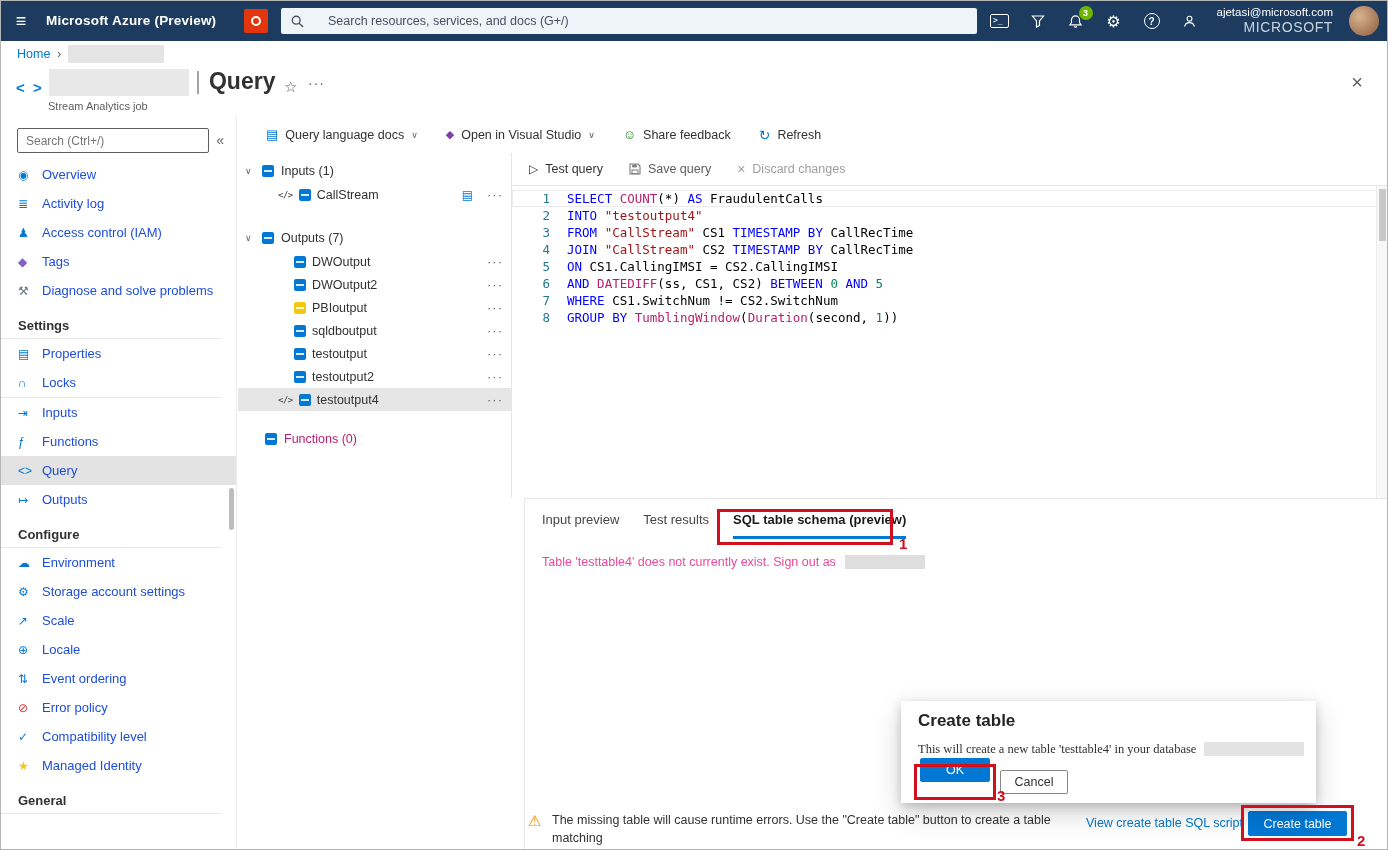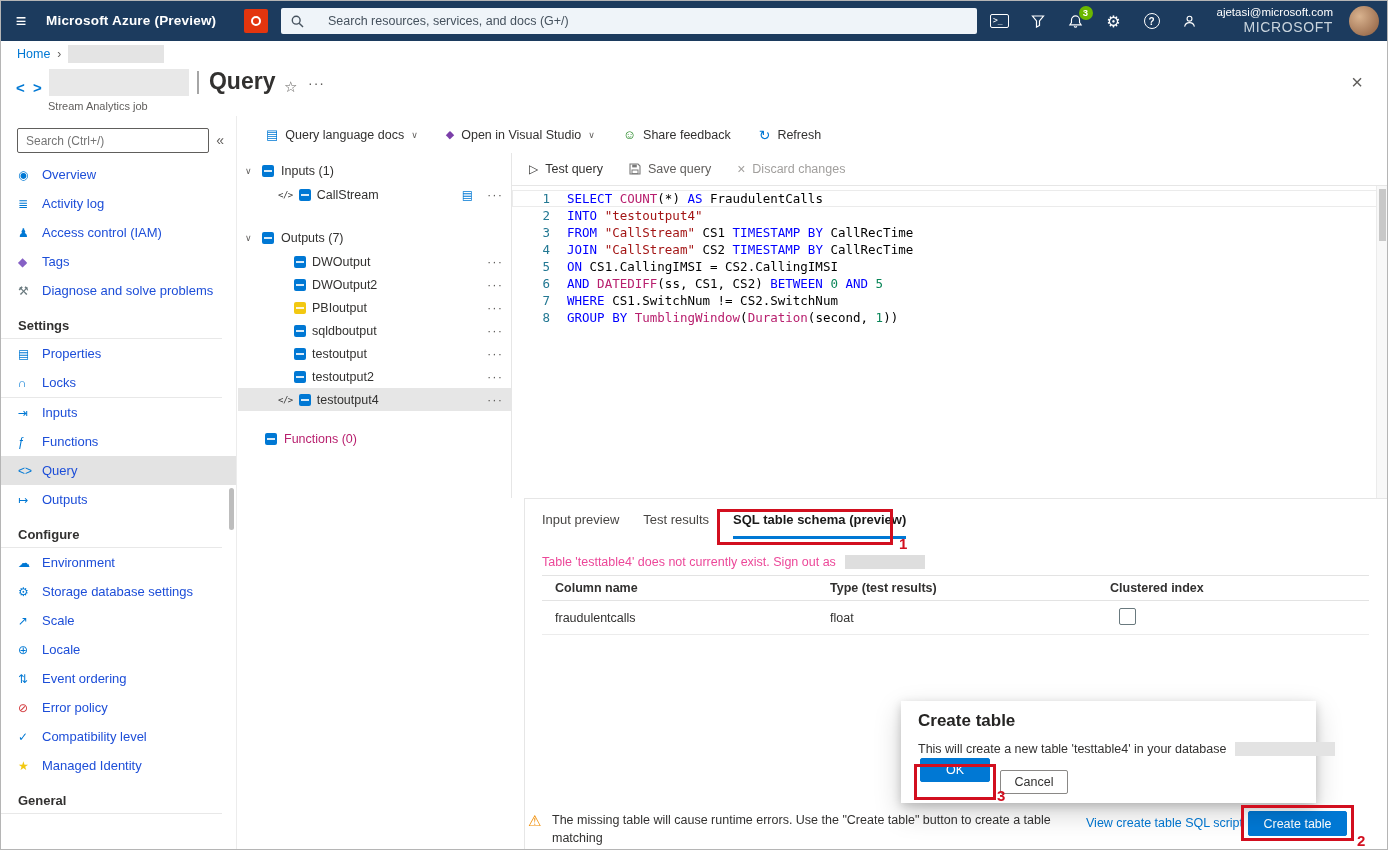--- a/index.html
+++ b/index.html
@@ -109,21 +109,21 @@
   .shead { display:flex; align-items:center; height:26px; border-top:1px solid #e3e3e3; border-bottom:1px solid #e3e3e3; font-weight:700; font-size:12.5px; }
   .scol.c-name { width:275px; padding-left:13px; }
   .scol.c-type { width:280px; padding-left:13px; }
   .scol.c-idx { flex:1; padding-left:13px; }
   .srow { display:flex; align-items:center; height:34px; border-bottom:1px solid #ececec; font-size:12.5px; }
   .checkbox { width:17px; height:17px; border:1px solid #69797e; border-radius:2px; background:#fff; display:inline-block; margin-left:9px; cursor:pointer; }
 
   
   .dialog { position:absolute; left:900px; top:700px; width:415px; height:102px; background:#fff; box-shadow:0 3px 9px rgba(0,0,0,.18), 0 10px 26px rgba(0,0,0,.18); z-index:5; }
   .dialog-title { position:absolute; left:17px; top:10px; font-size:17px; font-weight:600; color:#252423; }
-  .dialog-body { position:absolute; left:17px; top:41px; font-size:12.5px; color:#323130; white-space:nowrap; }
+  .dialog-body { position:absolute; left:17px; top:41px; font-size:12.5px; color:#323130; white-space:nowrap;font-family:Liberation Serif, serif; }
   .dialog-redact { width:100px; height:14px; background:#e3e3e3; vertical-align:-3px; margin-left:5px; }
   .btn { display:flex; align-items:center; justify-content:center; font-size:12.5px; border-radius:2px; cursor:pointer; font-family:inherit; }
   .btn-ok { position:absolute; left:19px; top:57px; width:70px; height:24px; background:#0078d4; border:1px solid #0078d4; color:#fff; }
   .btn-cancel { position:absolute; left:99px; top:69px; width:68px; height:24px; background:#fff; border:1px solid #8a8886; color:#323130; }
 
   
   .warn-icon { position:absolute; left:527px; top:811px; color:#f08c00; font-size:15px; z-index:2; }
   .warn-text { position:absolute; left:551px; top:810px; width:530px; font-size:12.5px; line-height:18px; color:#323130; z-index:2; }
   .sql-link { position:absolute; left:1085px; top:815px; font-size:12.5px; color:#0078d4; cursor:pointer; z-index:2; text-decoration:none; }
   .btn-create { position:absolute; left:1247px; top:810px; width:99px; height:25px; background:#0078d4; border:1px solid #0078d4; color:#fff; z-index:2; }
@@ -262,21 +262,21 @@
           <span class="nav-label">Outputs</span>
         </div>
         <div class="nav-section">Configure</div>
         <div class="nav-divider"></div>
         <div class="nav-item">
           <span class="nav-icon" style="color: rgb(0, 120, 212);">☁</span>
           <span class="nav-label">Environment</span>
         </div>
         <div class="nav-item">
           <span class="nav-icon" style="color: rgb(0, 120, 212);">⚙</span>
-          <span class="nav-label">Storage database settings</span>
+          <span class="nav-label">Storage account settings</span>
         </div>
         <div class="nav-item">
           <span class="nav-icon" style="color: rgb(0, 120, 212);">↗</span>
           <span class="nav-label">Scale</span>
         </div>
         <div class="nav-item">
           <span class="nav-icon" style="color: rgb(0, 120, 212);">⊕</span>
           <span class="nav-label">Locale</span>
         </div>
         <div class="nav-item">
@@ -422,34 +422,20 @@
   <section class="results">
     <div class="tabs">
       <div class="tab">Input preview</div>
       <div class="tab">Test results</div>
       <div class="tab active">SQL table schema (preview)</div>
     </div>
     <div class="missing">
       <span>Table 'testtable4' does not currently exist. Sign out as</span>
       <span class="redact redact-inline"></span>
     </div>
-    <div class="schema">
-      <div class="shead">
-        <span class="scol c-name">Column name</span>
-        <span class="scol c-type">Type (test results)</span>
-        <span class="scol c-idx">Clustered index</span>
-      </div>
-      <div id="schema-rows">
-          <div class="srow">
-            <span class="scol c-name">fraudulentcalls</span>
-            <span class="scol c-type">float</span>
-            <span class="scol c-idx"><span class="checkbox"></span></span>
-          </div>
-        </div>
-    </div>
   </section>
 
   <div class="dialog">
     <div class="dialog-title">Create table</div>
     <div class="dialog-body">
       <span>This will create a new table 'testtable4' in your database</span>
       <span class="redact dialog-redact"></span>
     </div>
     <button class="btn btn-ok">OK</button>
     <button class="btn btn-cancel">Cancel</button>

